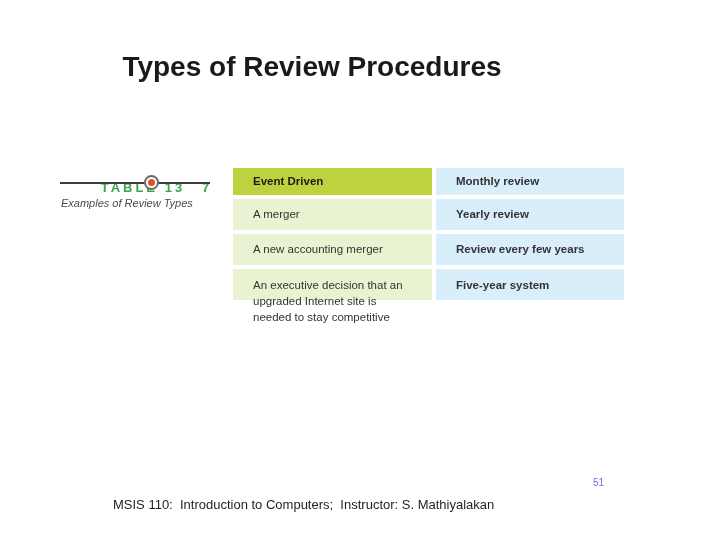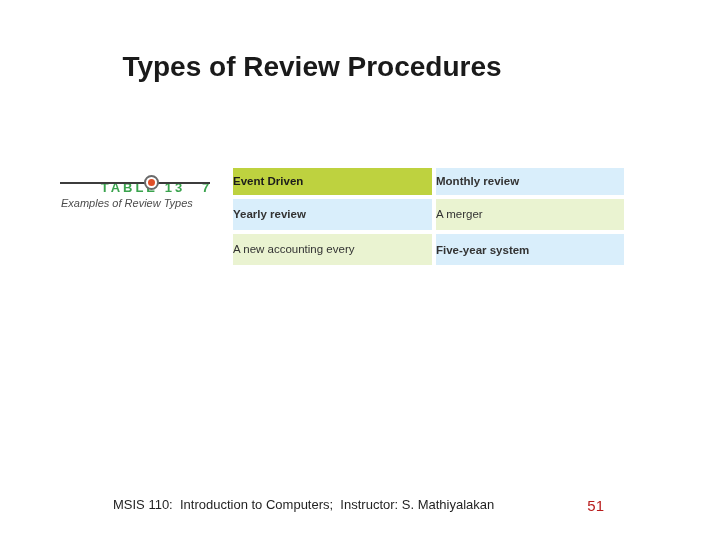--- a/index.html
+++ b/index.html
@@ -85,21 +85,21 @@
     width: 403px;
     display: grid;
     grid-template-columns: 199px 200px;
     grid-template-rows: 27px 31px 31px 31px 70px;
     column-gap: 4px;
     row-gap: 4px;
   }
   .cell {
     display: flex;
     align-items: center;
-    padding-left: 0;
+    padding-left: 20px;
     padding-right: 8px;
     font-size: 11.5px;
     color: #333333;
     line-height: 1.4;
   }
   .cell.header {
     font-weight: bold;
     color: #1b1b1b;
   }
   .cell.green-head { background: #bed23f; }
@@ -116,23 +116,23 @@
     position: absolute;
     left: 113px;
     top: 497px;
     font-size: 13px;
     color: #1f1f1f;
     white-space: pre;
   }
   .page-number {
     position: absolute;
     right: 20px;
-    top: 497px;
-    font-size: 15px;
-    color: #b91c1c;
+    top: 477px;
+    font-size: 10px;
+    color: #8b5cf6;
   }
 </style>
 </head>
 <body>
 
 <div class="slide">
 
   <div class="slide-title">Types of Review Procedures</div>
 
   <div class="figure-label">
@@ -144,24 +144,26 @@
       <div class="label-marker-dot"></div>
     </div>
     <div class="label-caption">Examples of Review Types</div>
   </div>
 
   <div class="review-table">
     <div class="cell header green-head">Event Driven</div>
 
     <div class="cell blue">Monthly review</div>
 
+    <div class="cell green">A merger</div>
     <div class="cell blue">Yearly review</div>
-    <div class="cell green">A merger</div>
 
-    <div class="cell green">A new accounting every</div>
+    <div class="cell green">A new accounting merger</div>
+    <div class="cell blue">Review every few years</div>
 
+    <div class="cell green top-align wrap-narrow">An executive decision that an upgraded Internet site is needed to stay competitive</div>
     <div class="cell blue top-align">Five-year system</div>
   </div>
 
   <div class="footer-text">MSIS 110:  Introduction to Computers;  Instructor: S. Mathiyalakan</div>
   <div class="page-number">51</div>
 
 </div>
 
 </body></html>

